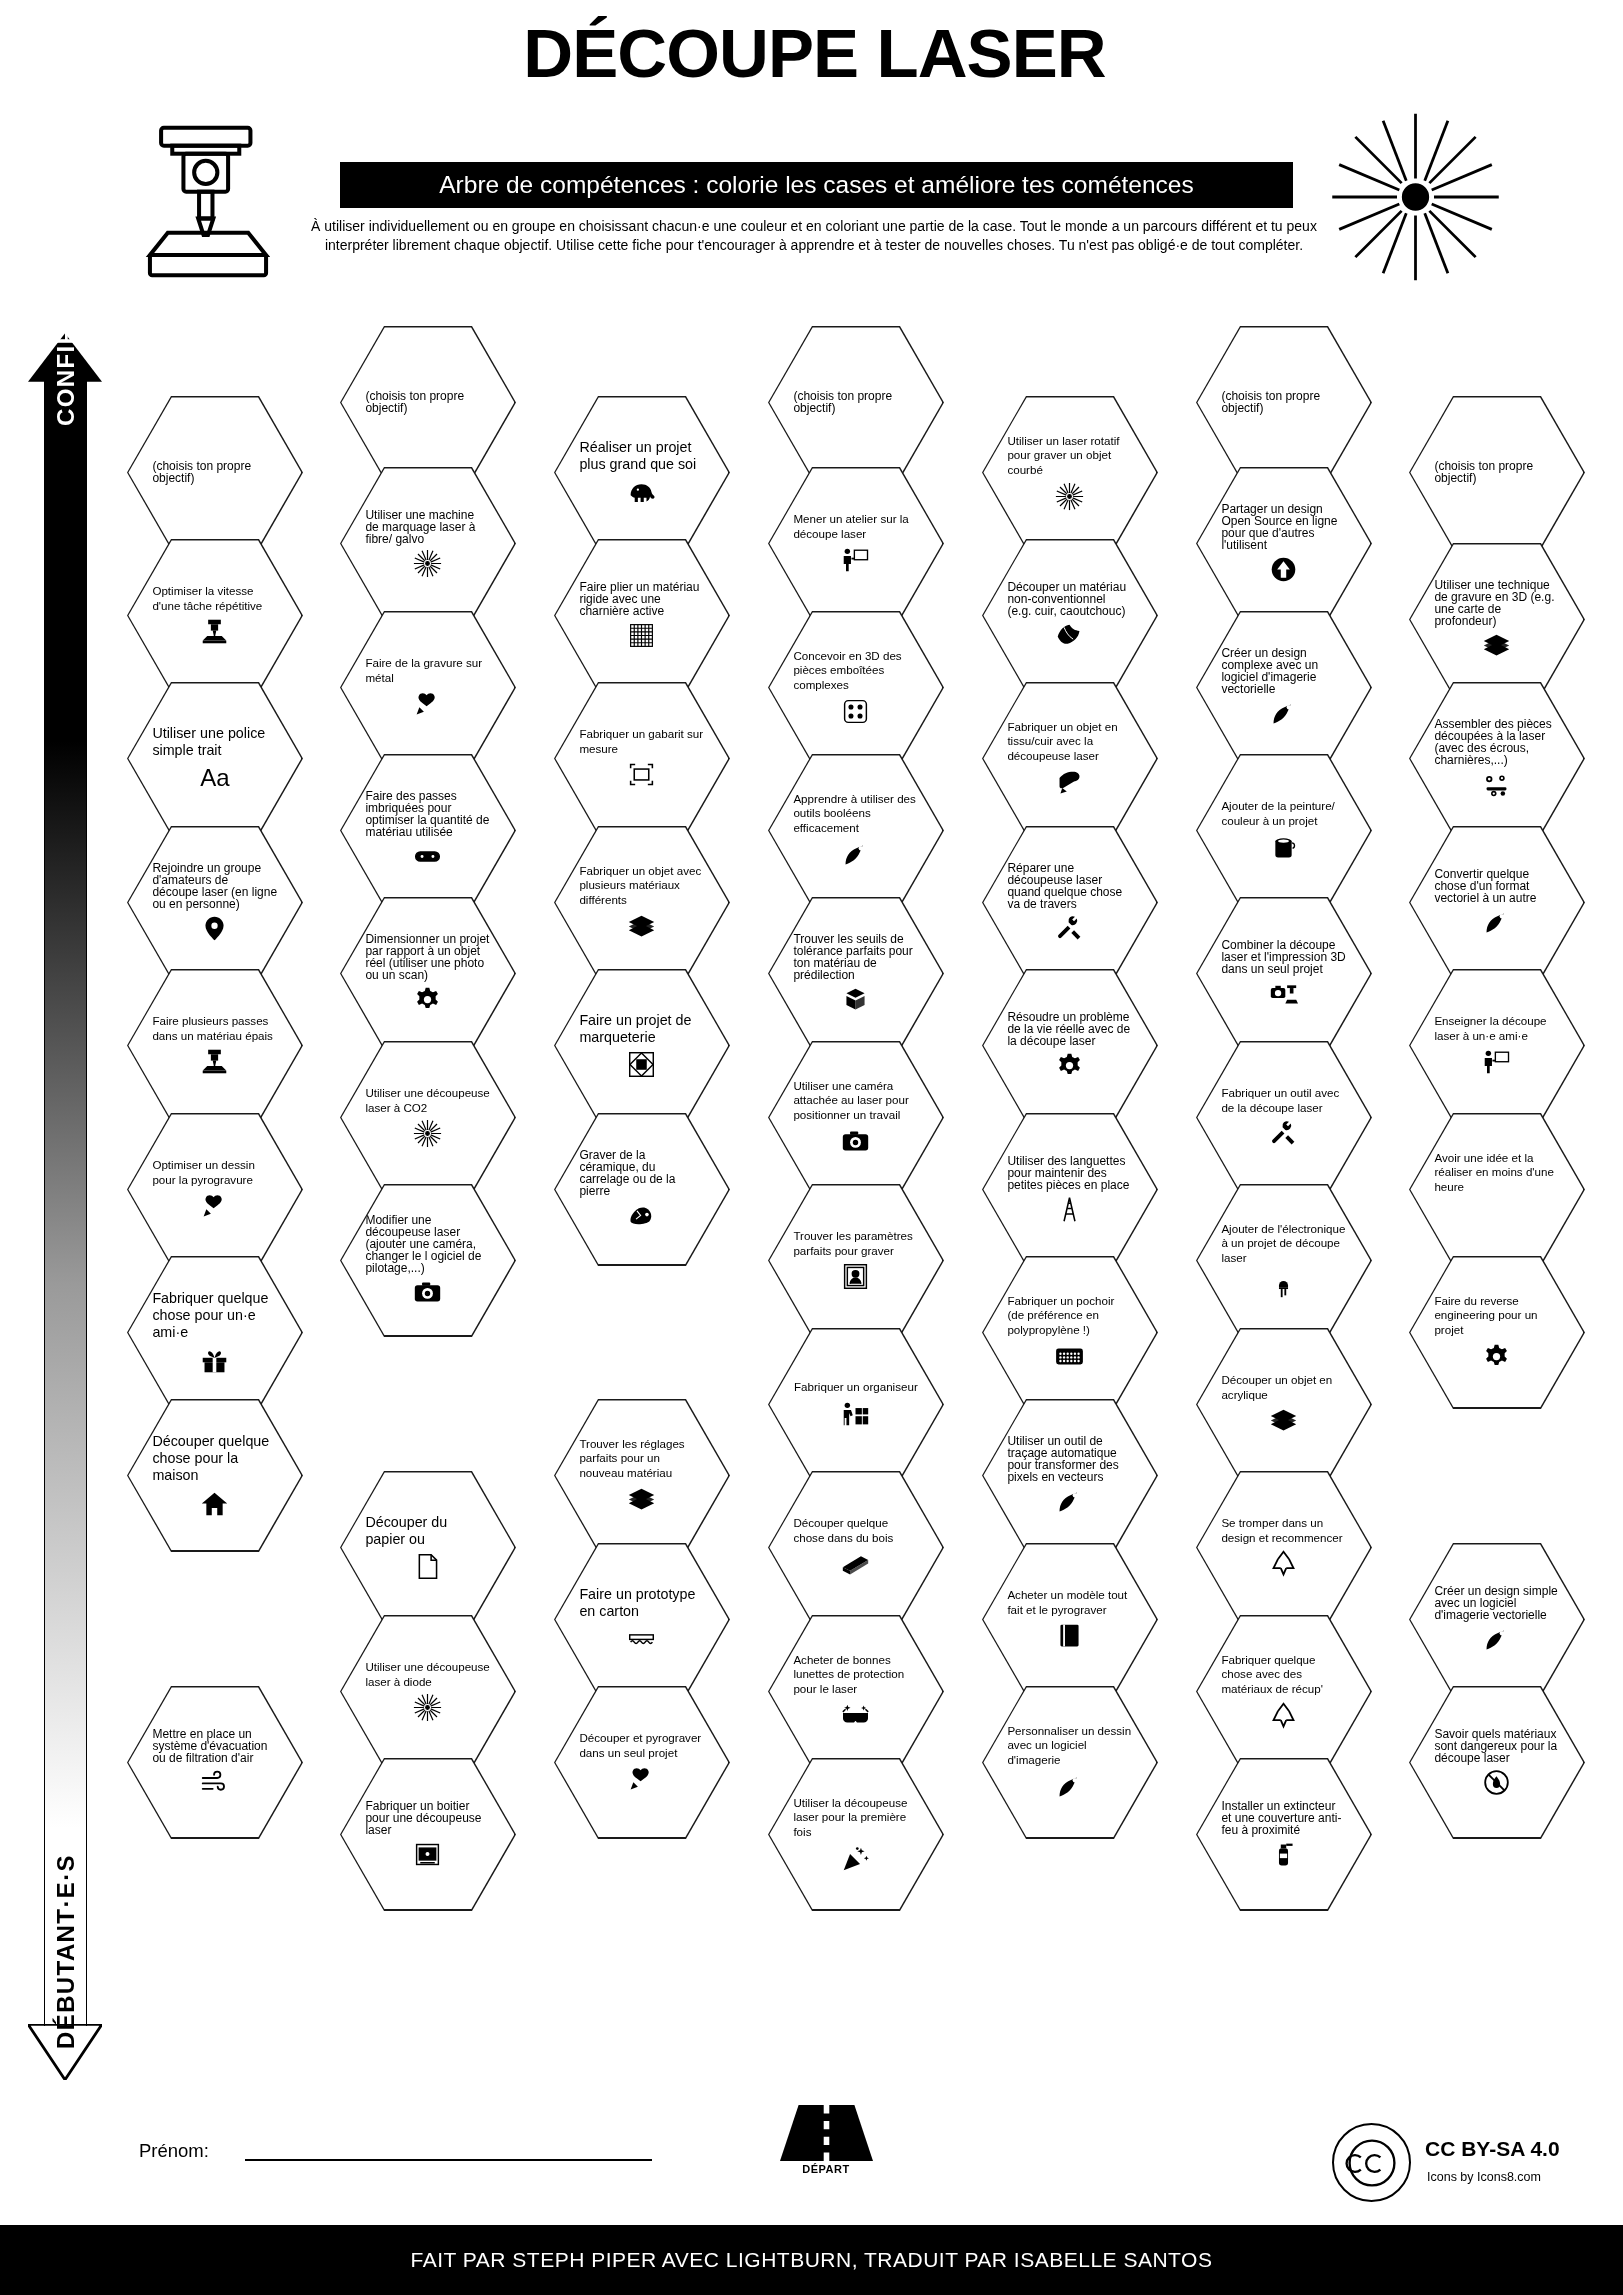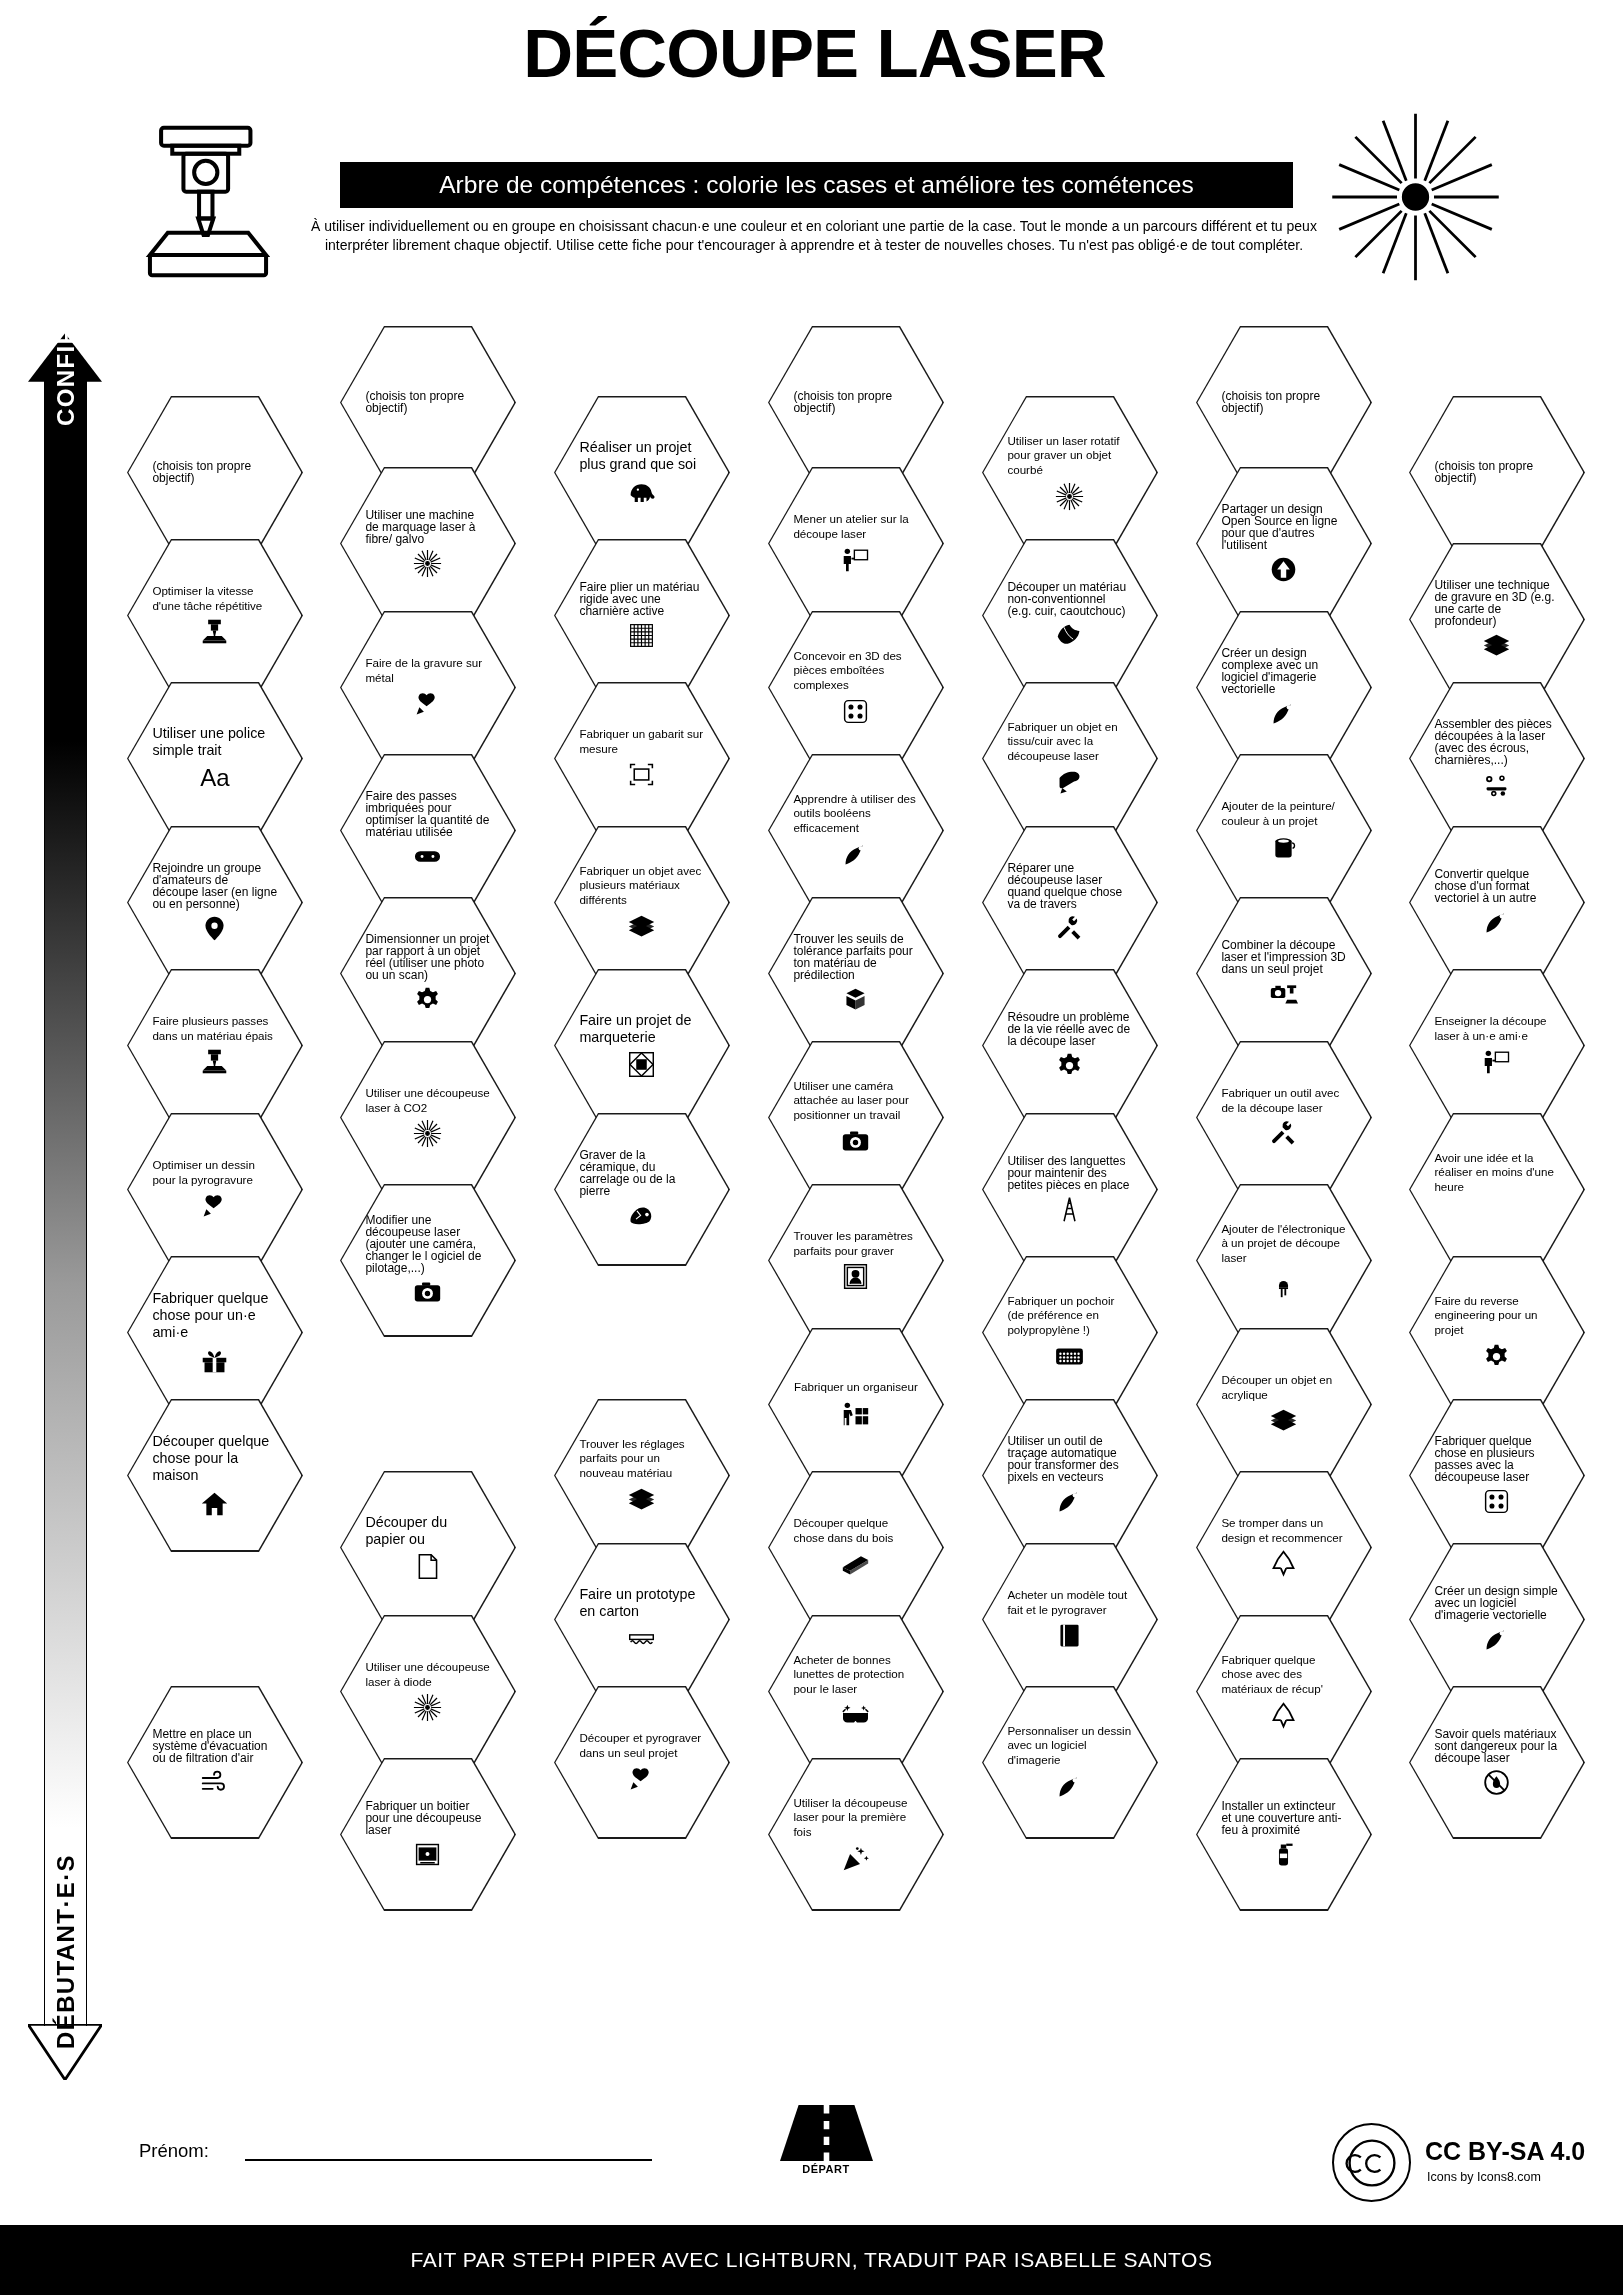--- a/index.html
+++ b/index.html
@@ -89,21 +89,21 @@
   #depart-label { font-size:11px; font-weight:bold; letter-spacing:0.5px; margin-top:1.9px;}
 
   #prenom {
     position:absolute; left:139px; top:2140px; font-size:18.5px;
   }
   #prenom-line {
     position:absolute; left:245px; top:2159px; width:407px; height:1.9px; background:#000;
   }
 
   #cc {
-    position:absolute; left:1425px; top:2137px; font-size:25px; font-weight:bold;
+    position:absolute; left:1425px; top:2137px; font-size:21px; font-weight:bold;
   }
   #icons8 {
     position:absolute; left:1427px; top:2170px; font-size:12.5px;
   }
   #cc-badge {
     position:absolute; left:1332px; top:2123px; width:79px; height:79px;
     border:2.8px solid #000; border-radius:50%;
     display:flex; align-items:center; justify-content:center;
   }
 
@@ -905,35 +905,20 @@
       <div class="inner">
         <div class="hex-text sm">Utiliser un outil de traçage automatique pour transformer des pixels en vecteurs</div>
         <div class="hex-icon">
           <svg viewBox="0 0 64 64" width="29" height="29" fill="#000" stroke="none">
             <path d="M10 54c0-16 8-30 24-36l14-6-6 14c-6 16-20 24-32 28z"></path>
             <circle cx="44" cy="18" r="5" fill="#fff"></circle>
           </svg>
         </div>
       </div>
     </div>
-    <div class="hexwrap" style="left: 1409px; top: 1399px;">
-      <div class="outer"></div>
-      <div class="inner">
-        <div class="hex-text sm">Fabriquer quelque chose en plusieurs passes avec la découpeuse laser</div>
-        <div class="hex-icon">
-          <svg viewBox="0 0 64 64" width="29" height="29" fill="none" stroke="#000" stroke-width="3.2">
-            <rect x="8" y="8" width="48" height="48" rx="8"></rect>
-            <circle cx="22" cy="22" r="4" fill="#000"></circle>
-            <circle cx="42" cy="22" r="4" fill="#000"></circle>
-            <circle cx="22" cy="42" r="4" fill="#000"></circle>
-            <circle cx="42" cy="42" r="4" fill="#000"></circle>
-          </svg>
-        </div>
-      </div>
-    </div>
     <div class="hexwrap" style="left: 340px; top: 1471px;">
       <div class="outer"></div>
       <div class="inner">
         <div class="hex-text lg">Découper du papier ou</div>
         <div class="hex-icon">
           <svg viewBox="0 0 64 64" width="29" height="29" fill="none" stroke="#000" stroke-width="3.4">
             <path d="M14 6h26l12 12v40H14z"></path>
             <path d="M40 6v12h12"></path>
           </svg>
         </div>

